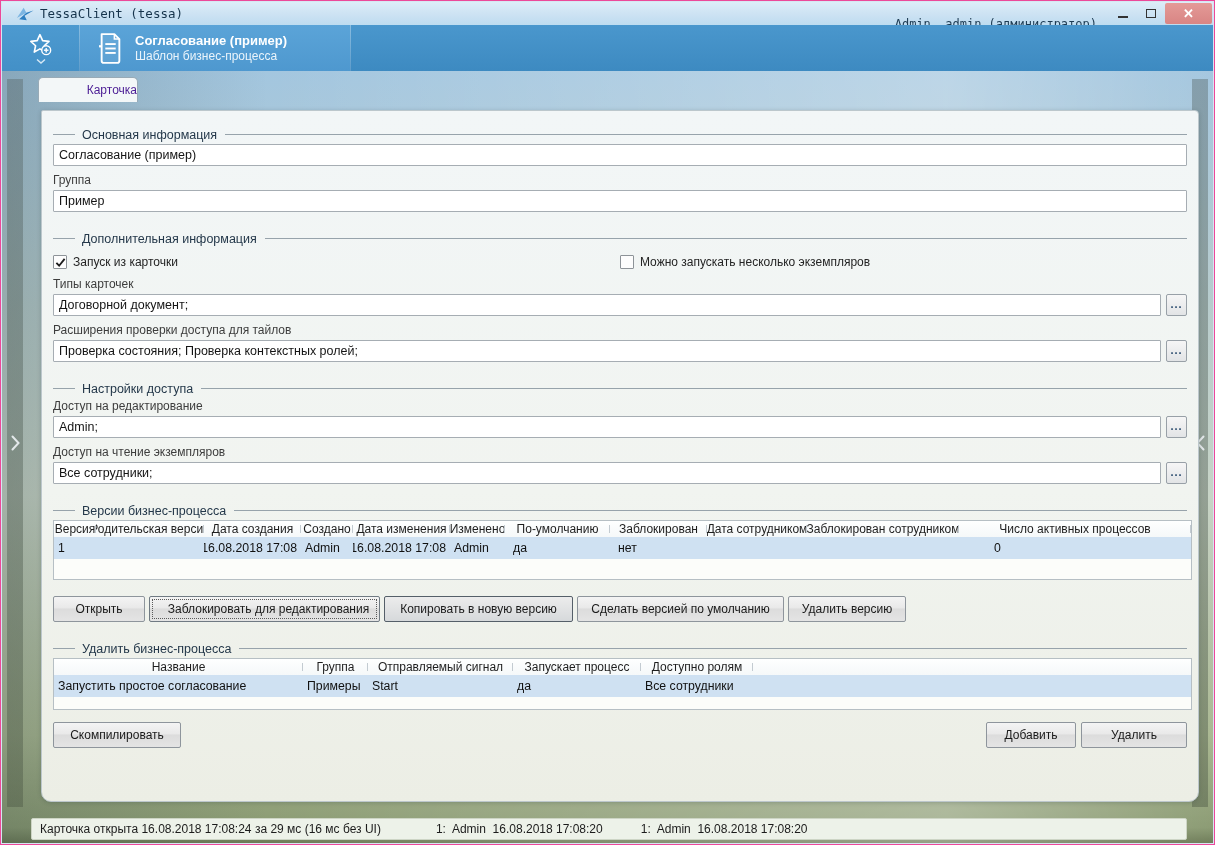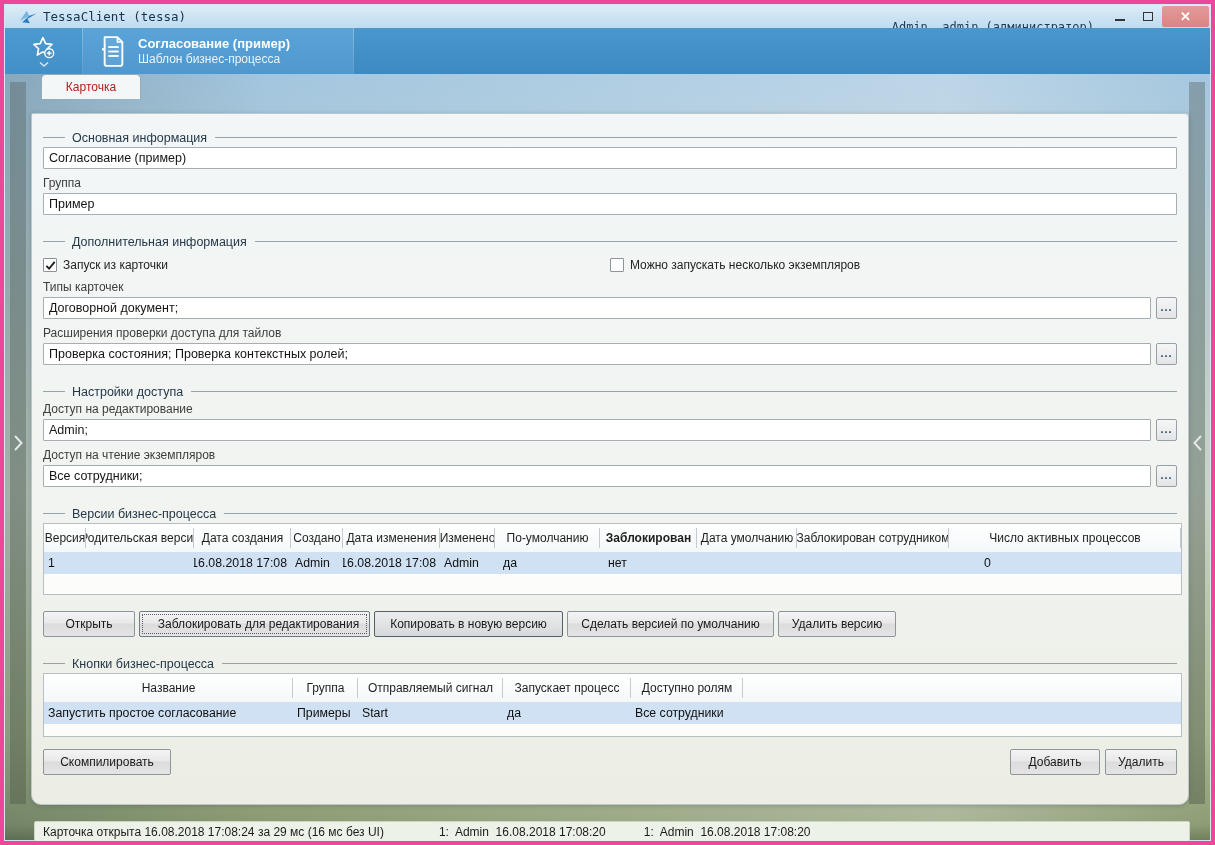--- a/index.html
+++ b/index.html
@@ -1,21 +1,21 @@
 <!DOCTYPE html>
 <html><head>
 <meta charset="utf-8">
 <style>
   * { margin:0; padding:0; box-sizing:border-box; }
   html,body { background:#555; }
   body { font-family:"Liberation Sans", sans-serif; }
 
   #window{
     position:relative; width:1215px; height:845px; overflow:hidden;
-    border:4px solid #ec4899; background:#d7e6f2;
+    border:1px solid #ec4899; background:#d7e6f2;
   }
 
   
   .titlebar{
     position:absolute; left:1px; top:1px; right:1px; height:23px;
     background:linear-gradient(180deg,#ddedf8 0%,#cce2f3 55%,#bedcf0 100%);
     display:flex; align-items:center;
   }
   .titlebar .logo{ margin-left:14px; width:18px; height:15px; }
   .titlebar .wtitle{
@@ -64,29 +64,29 @@
   .edge-strip{
     position:absolute; top:8px; bottom:36px; width:16px;
     background:linear-gradient(180deg,rgba(86,101,102,.42),rgba(78,90,70,.46));
     display:flex; align-items:center; justify-content:center; cursor:pointer;
   }
   .edge-strip.left{ left:5px; }
   .edge-strip.right{ right:5px; }
 
   
   .tab{
-    position:absolute; left:36px; top:0; width:100px; height:25px; z-index:5;
+    position:absolute; left:36px; top:6px; width:100px; height:25px; z-index:5;
     background:#f3f7f8; border:1px solid #98aab6; border-bottom:none;
-    border-radius:5px 5px 0 0; display:flex; align-items:center; justify-content:center;
-    font-size:12px; color:#b91c1c; cursor:default;
+    border-radius:5px 5px 0 0; display:flex; align-items:center; justify-content:flex-end;
+    font-size:12px; color:#4c1d95; cursor:default;
   }
 
   
   .card{
-    position:absolute; left:26px; top:39px; width:1158px; height:692px; z-index:4;
+    position:absolute; left:39px; top:39px; width:1158px; height:692px; z-index:4;
     background:linear-gradient(180deg,#f2f6f7 0%,#f1f4f0 55%,#eceee5 100%);
     border:1px solid #bcc7cc; border-radius:2px 4px 10px 10px;
     box-shadow:0 1px 4px rgba(40,60,60,.25);
     padding:0 11px;
   }
   .sec{ display:flex; align-items:center; margin-top:19px; height:15px; }
   .sec.first{ margin-top:16px; }
   .sec .dash{ width:22px; height:1px; background:#97a3ab; margin-right:7px; }
   .sec .stitle{ font-size:12.5px; color:#24384a; white-space:nowrap; }
   .sec .line{ flex:1; height:1px; background:#97a3ab; margin-left:8px; }
@@ -107,21 +107,21 @@
   }
 
   .cbrow{ margin-top:8px; display:flex; align-items:center; height:16px; }
   .cb{ width:14px; height:14px; border:1px solid #8d9398; background:#fdfdfd; border-radius:1px;
        display:flex; align-items:center; justify-content:center; cursor:pointer; }
   .cblabel{ margin-left:6px; font-size:12px; color:#242424; }
   .cbgroup{ display:flex; align-items:center; }
 
   
   .tbl{ margin-top:2px; width:calc(100% + 5px); border:1px solid #b6bfc4; background:#fcfdfa; }
-  .thead{ display:flex; height:28px; background:linear-gradient(180deg,#feffff,#f5f8f9); }
+  .thead{ display:flex; height:16px; background:linear-gradient(180deg,#feffff,#f5f8f9); }
   .th{
     position:relative; display:flex; align-items:center; justify-content:center;
     font-size:12px; color:#1e1e1e; padding:0 4px; white-space:nowrap; overflow:hidden; cursor:pointer;
   }
   .th::after{ content:''; position:absolute; right:0; top:4px; bottom:4px; width:1px; background:#c3cbd1; }
   .th.nosep::after{ display:none; }
   .trow{ display:flex; height:22px; background:#cfe1f2; cursor:pointer; }
   .td{ display:flex; align-items:center; font-size:12.3px; color:#111; padding:0 4px; white-space:nowrap; overflow:hidden; }
   .tfill{ height:20px; background:#fcfdfa; }
 
@@ -296,22 +296,22 @@
 
       <div class="tbl" id="versions-table">
           <div class="thead">
             <div class="th" style="flex: 0 0 42px;">Версия</div>
             <div class="th" style="flex: 0 0 108px;">Родительская версия</div>
             <div class="th" style="flex: 0 0 97px;">Дата создания</div>
             <div class="th" style="flex: 0 0 52px;">Создано</div>
             <div class="th" style="flex: 0 0 97px;">Дата изменения</div>
             <div class="th" style="flex: 0 0 55px;">Изменено</div>
             <div class="th" style="flex: 0 0 105px;">По-умолчанию</div>
-            <div class="th" style="flex: 0 0 97px; font-weight: bold;">Заблокирован</div>
-            <div class="th" style="flex: 0 0 100px;">Дата умолчанию</div>
+            <div class="th" style="flex: 0 0 97px;">Заблокирован</div>
+            <div class="th" style="flex: 0 0 100px;">Дата сотрудником</div>
             <div class="th" style="flex: 0 0 152px;">Заблокирован сотрудником</div>
             <div class="th" style="flex: 1 1 auto;">Число активных процессов</div>
           </div>
           <div class="trow">
             <div class="td" style="flex: 0 0 42px;">1</div>
             <div class="td" style="flex: 0 0 108px;"></div>
             <div class="td" style="flex: 0 0 97px; justify-content: flex-end;">16.08.2018 17:08</div>
             <div class="td" style="flex: 0 0 52px;">Admin</div>
             <div class="td" style="flex: 0 0 97px; justify-content: flex-end;">16.08.2018 17:08</div>
             <div class="td" style="flex: 0 0 55px;">Admin</div>
@@ -327,21 +327,21 @@
       <div class="btnrow" id="version-buttons">
           <div class="btn" style="width: 92px;">Открыть</div>
           <div class="btn focus" style="width: 231px;">Заблокировать для редактирования</div>
           <div class="btn default" style="width: 189px;">Копировать в новую версию</div>
           <div class="btn" style="width: 207px;">Сделать версией по умолчанию</div>
           <div class="btn" style="width: 118px;">Удалить версию</div>
         </div>
 
       <div class="sec" style="margin-top:19px;">
         <span class="dash"></span>
-          <span class="stitle">Кнопки бизнес-процесса</span>
+          <span class="stitle">Удалить бизнес-процесса</span>
           <span class="line"></span>
       </div>
 
       <div class="tbl" id="buttons-table">
           <div class="thead">
             <div class="th" style="flex: 0 0 249px;">Название</div>
             <div class="th" style="flex: 0 0 65px;">Группа</div>
             <div class="th" style="flex: 0 0 145px;">Отправляемый сигнал</div>
             <div class="th" style="flex: 0 0 128px;">Запускает процесс</div>
             <div class="th" style="flex: 0 0 112px;">Доступно ролям</div>
@@ -355,21 +355,21 @@
             <div class="td" style="flex: 0 0 112px;">Все сотрудники</div>
             <div class="td" style="flex: 1 1 auto;"></div>
           </div>
           <div class="tfill" style="height: 12px;"></div>
         </div>
 
       <div class="bottomrow">
         <div class="btn" style="width:128px;">Скомпилировать</div>
         <div class="gap"></div>
         <div class="btn" style="width:90px;">Добавить</div>
-        <div class="btn" style="width:72px;margin-left:5px;">Удалить</div>
+        <div class="btn" style="width:106px;margin-left:5px;">Удалить</div>
       </div>
 
     </div>
 
     <div class="statusbar">
       <span class="s1">Карточка открыта 16.08.2018 17:08:24 за 29 мс (16 мс без UI)</span>
       <span class="s2">1:  Admin  16.08.2018 17:08:20</span>
       <span class="s3">1:  Admin  16.08.2018 17:08:20</span>
     </div>
 

